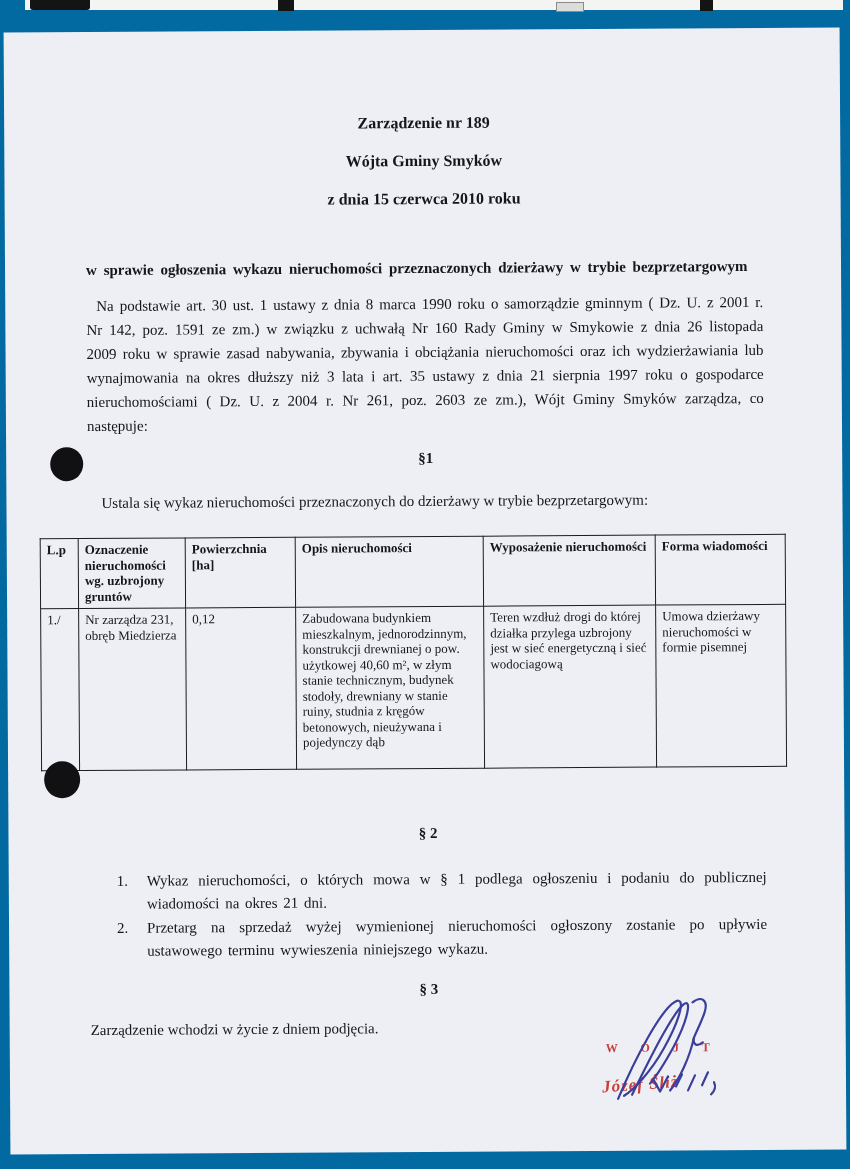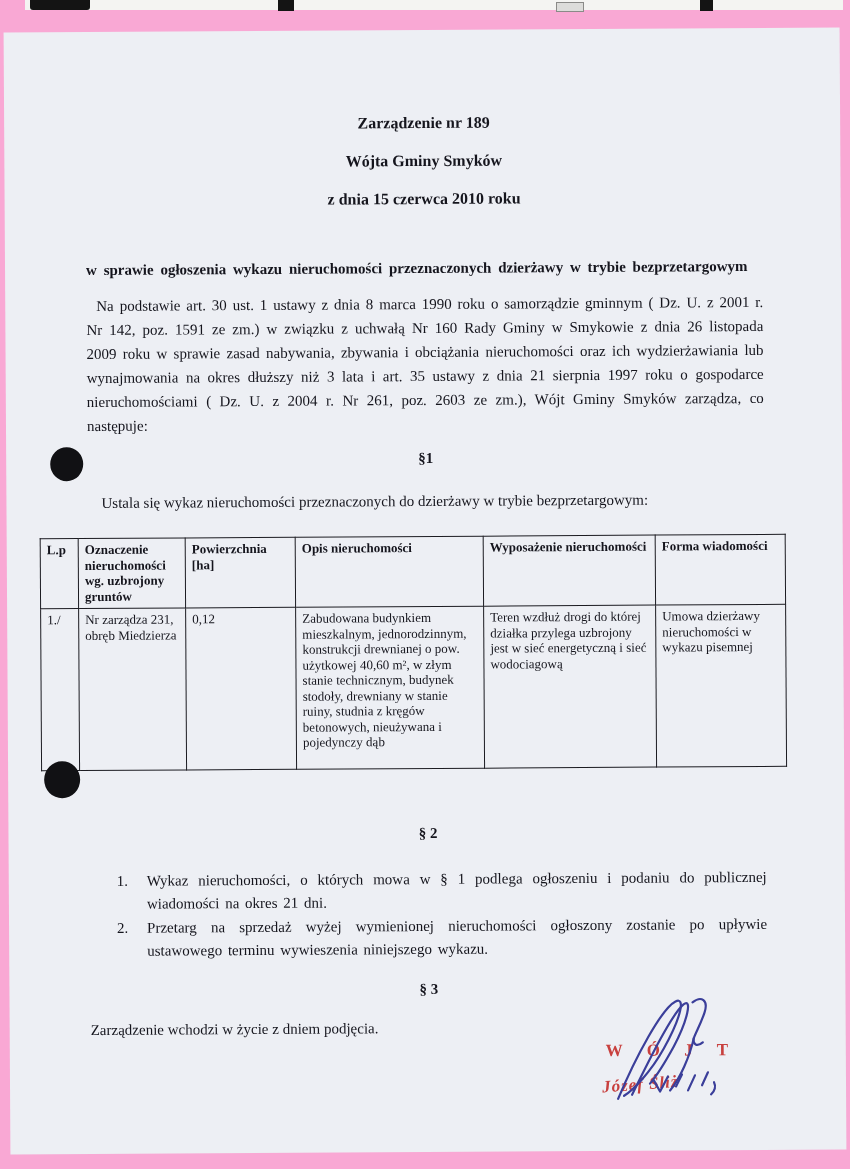--- a/index.html
+++ b/index.html
@@ -1,20 +1,20 @@
 <!DOCTYPE html>
 <html><head>
 <meta charset="utf-8">
 <style>
   html,body{margin:0;padding:0;}
   body{background:#202020;}
   .scan{
     position:relative;
     width:850px;height:1169px;
-    background:#f9a8d4;
+    background:#0369a1;
     overflow:hidden;
     font-family:"Liberation Serif","DejaVu Serif",serif;
   }
   
   .lid-strip{position:absolute;left:25px;top:0;width:818px;height:10px;background:#f4f4f2;}
   .lid-mark{position:absolute;background:#141414;}
   .lid-mark.m1{left:5px;top:0;width:60px;height:10px;border-radius:0 0 3px 3px;}
   .lid-mark.m2{left:253px;top:0;width:16px;height:11px;}
   .lid-mark.m3{left:675px;top:0;width:13px;height:11px;}
   .lid-slot{position:absolute;left:531px;top:2px;width:26px;height:8px;background:#dcdcda;border:1px solid #8a8a88;}
@@ -65,21 +65,21 @@
   .h-s3{margin-top:20px;}
   .final-line{font-size:15px;margin-top:22px;}
   
   .hole{position:absolute;background:#111114;border-radius:50%;}
   .hole.h1{left:44px;top:415px;width:33px;height:34px;}
   .hole.h2{left:36px;top:729px;width:36px;height:37px;}
   
   .sig-block{position:absolute;left:588px;top:966px;width:190px;height:130px;}
   .stamp-title{
     position:absolute;left:8px;top:46px;
-    color:#c8403e;font-weight:bold;font-size:17px;letter-spacing:10px;
+    color:#c8403e;font-weight:bold;font-size:12px;letter-spacing:10px;
     font-family:"Liberation Serif","DejaVu Serif",serif;
   }
   .signer-name{
     position:absolute;left:4px;top:80px;
     color:#c8403e;font-weight:bold;font-style:italic;font-size:17px;letter-spacing:1px;
     transform:rotate(-4deg);
   }
   .sig-ink{position:absolute;left:0;top:0;z-index:2;}
 </style>
 </head>
@@ -127,21 +127,21 @@
         <th>Opis nieruchomości</th>
         <th>Wyposażenie nieruchomości</th>
         <th>Forma wiadomości</th>
       </tr>
       <tr>
         <td>1./</td>
         <td class="justify">Nr zarządza 231, obręb Miedzierza</td>
         <td>0,12</td>
         <td class="opis-cell">Zabudowana budynkiem mieszkalnym, jednorodzinnym, konstrukcji drewnianej  o pow. użytkowej 40,60 m², w złym stanie technicznym, budynek stodoły, drewniany w stanie ruiny, studnia z kręgów betonowych, nieużywana i pojedynczy dąb</td>
         <td class="justify">Teren wzdłuż drogi do której działka przylega uzbrojony jest w sieć energetyczną i sieć wodociagową</td>
-        <td>Umowa dzierżawy nieruchomości w wykazu pisemnej</td>
+        <td>Umowa dzierżawy nieruchomości w formie pisemnej</td>
       </tr>
     </tbody>
       </table>
 
     <div class="para-heading h-s2">§ 2</div>
 
     <div class="olist">
       <div class="olist-row">
         <span class="olist-num">1.</span>
         <div class="olist-text">Wykaz nieruchomości, o których mowa w § 1 podlega ogłoszeniu i podaniu do publicznej wiadomości na  okres 21 dni.</div>

